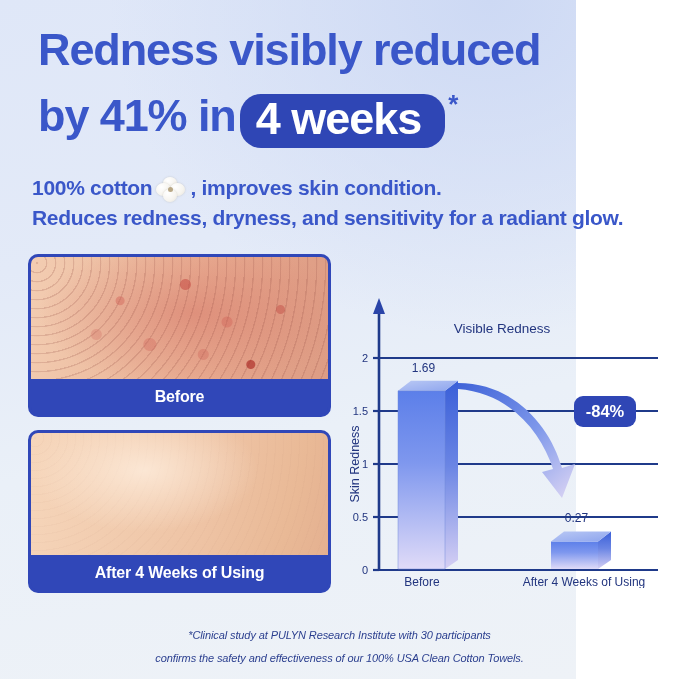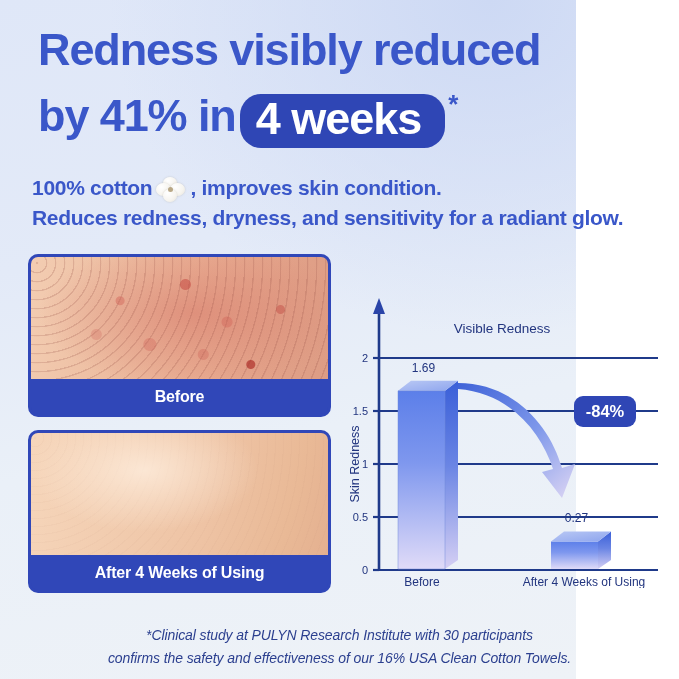--- a/index.html
+++ b/index.html
@@ -113,21 +113,21 @@
   }
 
   
   #chart{position:absolute;left:346px;top:286px;width:320px;height:302px;}
   #chart svg{display:block;}
 
   
   .footnote{
     position:absolute;left:40px;top:624px;width:599px;
     text-align:center;color:#2b3f8f;
-    font-size:14px;line-height:23px;font-style:italic;
+    font-size:11px;line-height:23px;font-style:italic;
     letter-spacing:-0.1px;
   }
   .fn-line{display:block;}
 </style>
 </head>
 <body>
 
 <div id="poster">
 
   <div class="headline">
@@ -231,16 +231,16 @@
         <text x="259" y="131" text-anchor="middle" font-family="Liberation Sans, sans-serif" font-size="16.5" font-weight="bold" fill="#ffffff">-84%</text>
       </g>
 
       <text x="76" y="300" text-anchor="middle" font-family="Liberation Sans, sans-serif" font-size="12" fill="#22357f">Before</text>
       <text x="238" y="300" text-anchor="middle" font-family="Liberation Sans, sans-serif" font-size="12" fill="#22357f">After 4 Weeks of Using</text>
     </svg>
   </div>
 
   <div class="footnote">
     <span class="fn-line">*Clinical study at PULYN Research Institute with 30 participants</span>
-    <span class="fn-line">confirms the safety and effectiveness of our 16% USA Clean Cotton Towels.</span>
+    <span class="fn-line">confirms the safety and effectiveness of our 100% USA Clean Cotton Towels.</span>
   </div>
 
 </div>
 
 </body></html>

